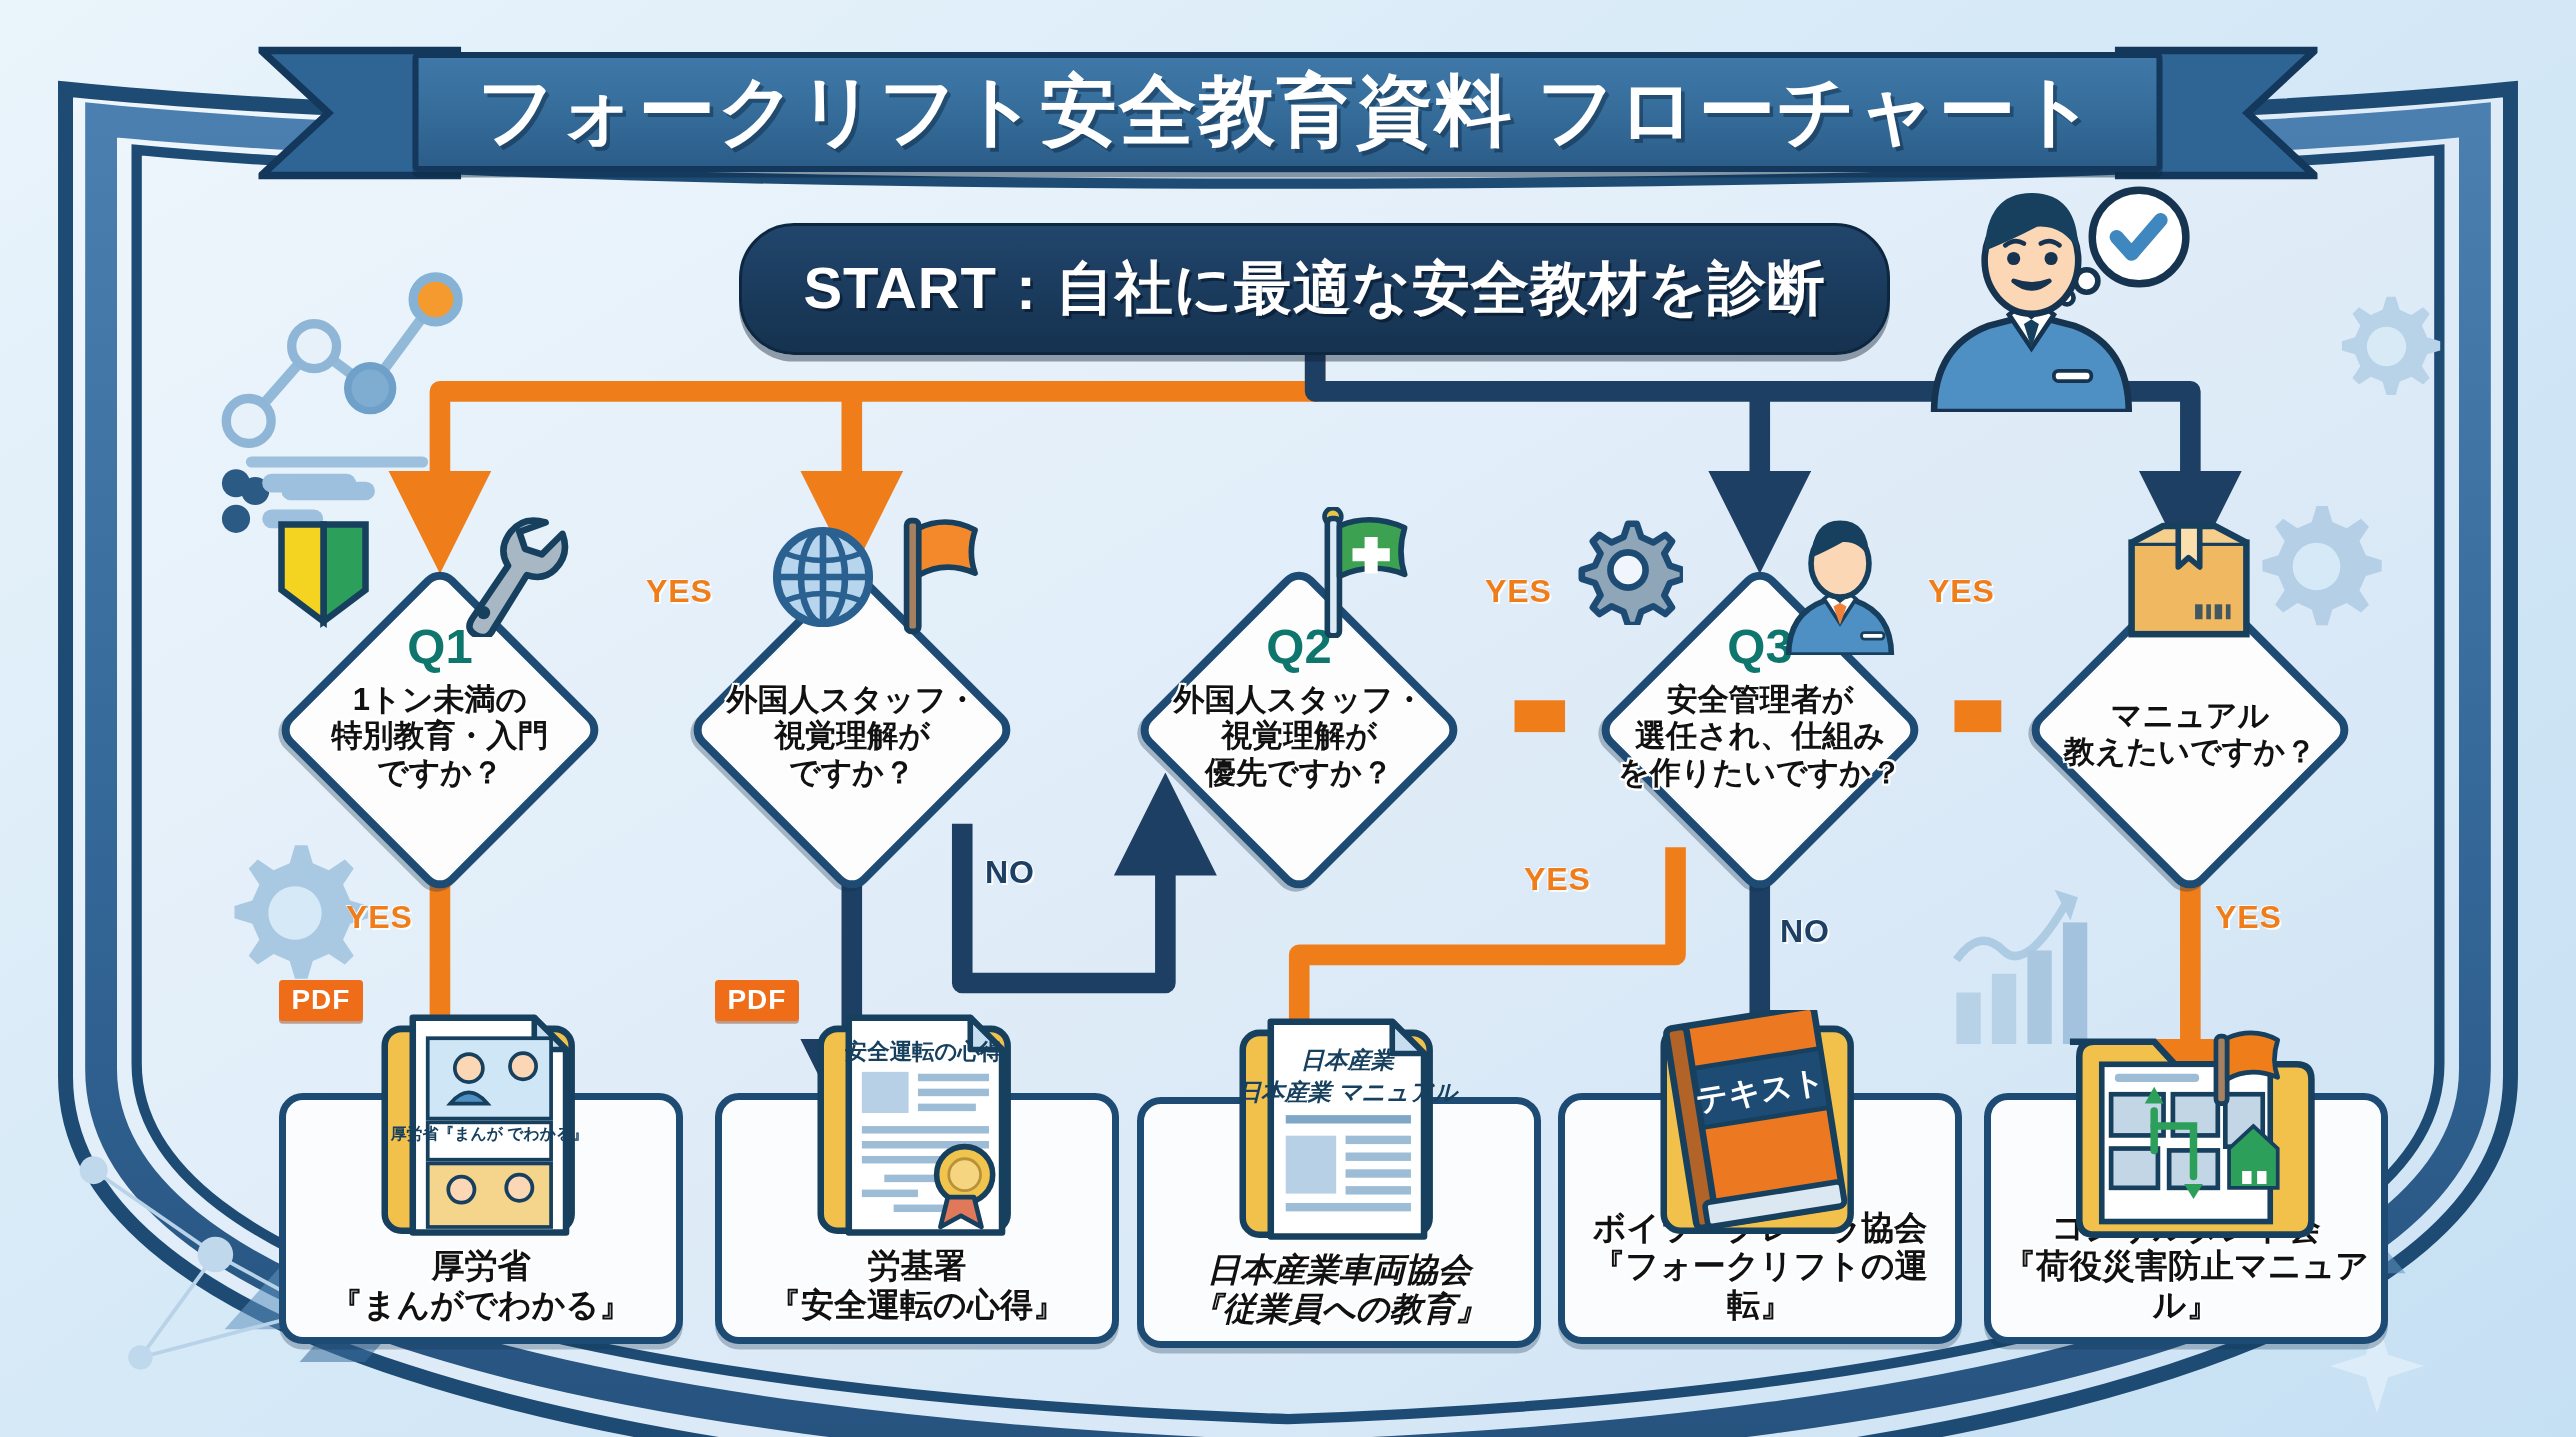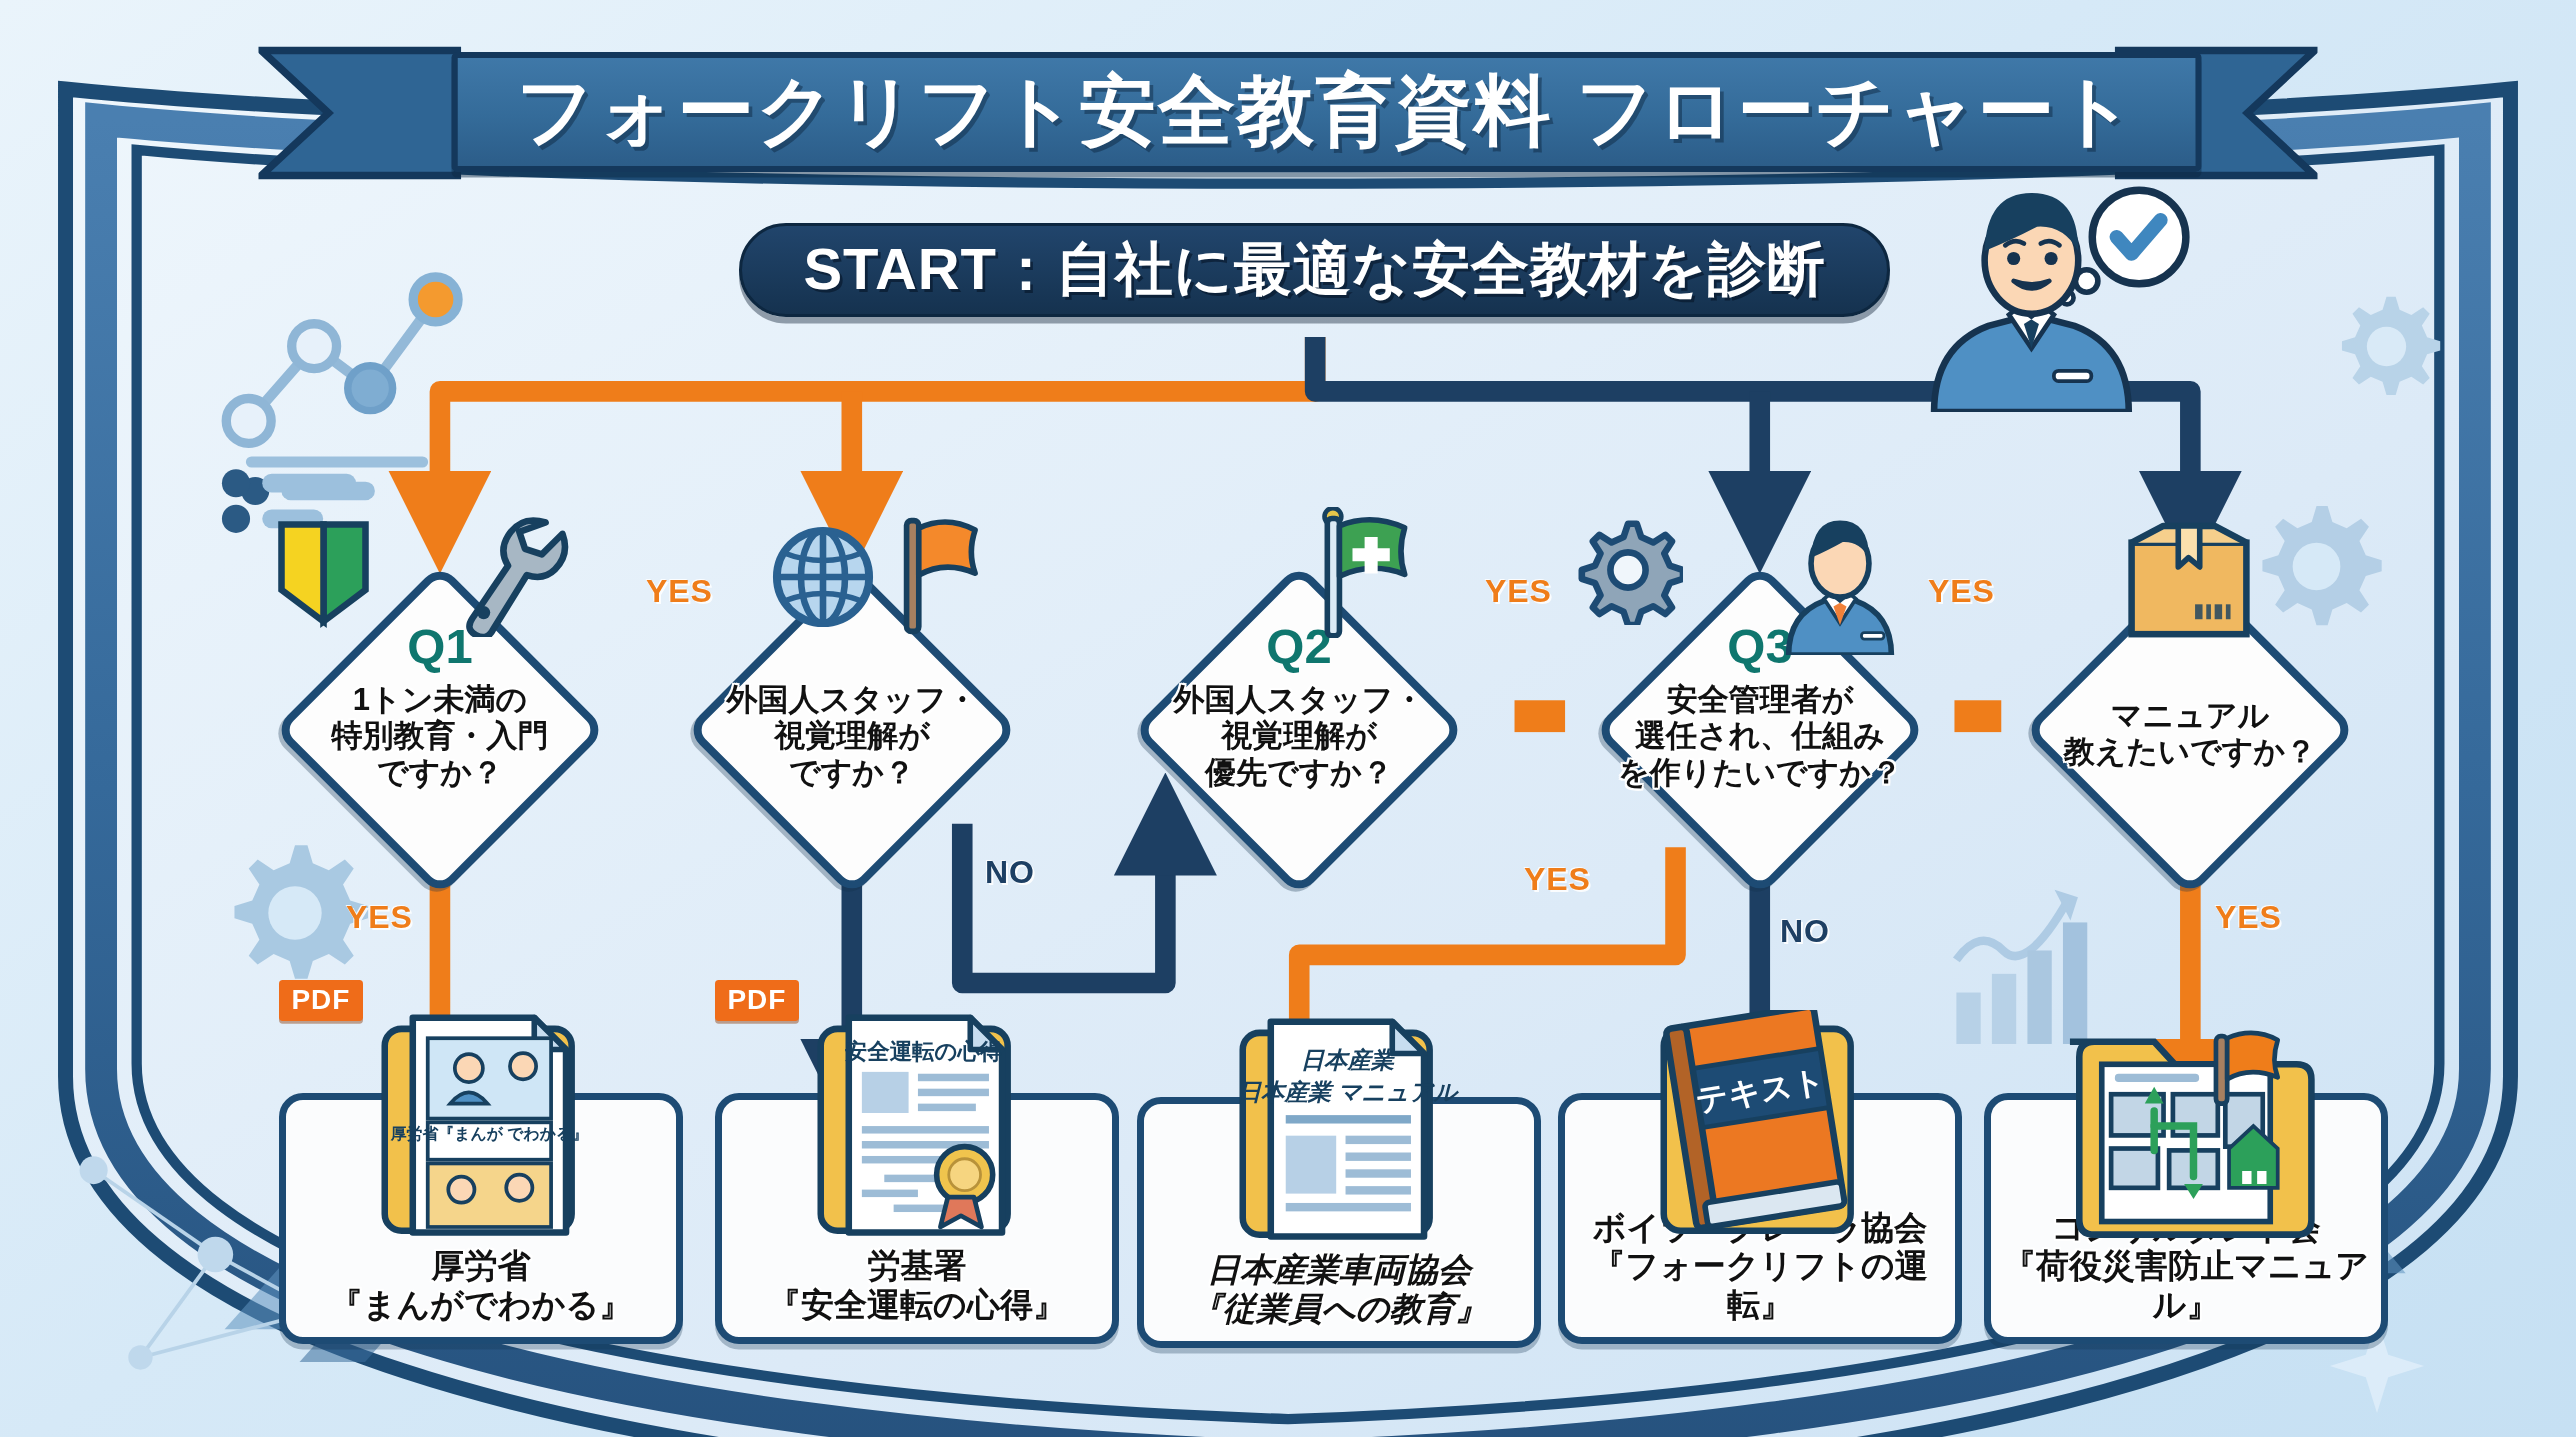--- a/index.html
+++ b/index.html
@@ -21,30 +21,29 @@
     position:absolute; left:50%; top:43px; transform:translateX(-50%);
     width:2059px; height:140px;
   }
   #banner-tails { position:absolute; inset:0; }
   #banner-plate {
     position:absolute; left:154px; top:9.4px; width:1750px; height:120px;
     background:linear-gradient(180deg,#3f78a8 0%,#346b99 55%,#2c5d89 100%);
     border:6.6px solid #14385c; border-radius:5.6px;
     display:flex; align-items:center; justify-content:center;
     box-shadow:0 5.6px 0 rgba(12,40,66,.45);
-    margin-left:39px;
   }
   #banner-title {
     color:#ffffff; font-size:77px; font-weight:bold; letter-spacing:1.9px;
     text-shadow:3.7px 3.7px 0 rgba(10,35,60,.45); white-space:nowrap;
   }
 
   
   #start-node {
-    position:absolute; left:739px; top:223px; width:1151px; height:94px;
+    position:absolute; left:739px; top:223px; width:1151px; height:132px;
     background:linear-gradient(180deg,#21456c 0%,#15324f 100%);
     border-radius:55px; border:3.7px solid #0d2740;
     display:flex; align-items:center; justify-content:center;
     box-shadow:0 6.6px 0 rgba(10,28,48,.4);
     z-index:30;
   }
   #start-label {
     color:#fff; font-size:58px; font-weight:bold; letter-spacing:0.9px;
     text-shadow:2.8px 2.8px 0 rgba(5,20,38,.6); white-space:nowrap;
   }

